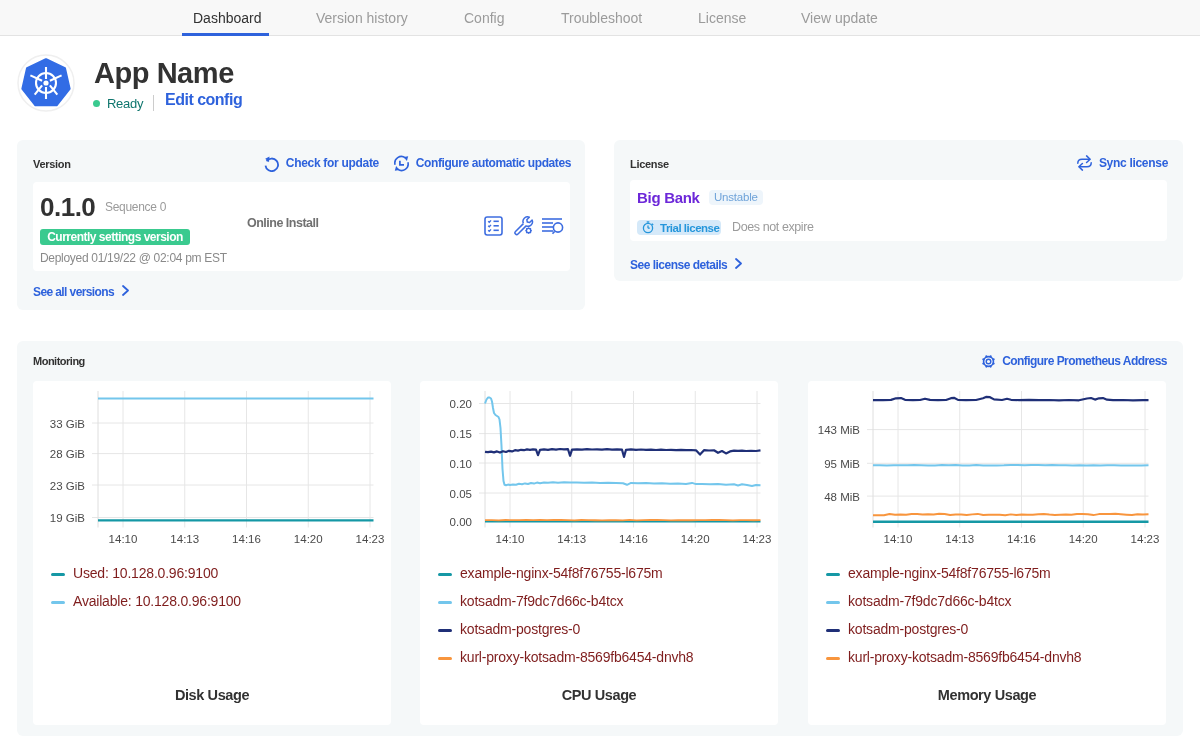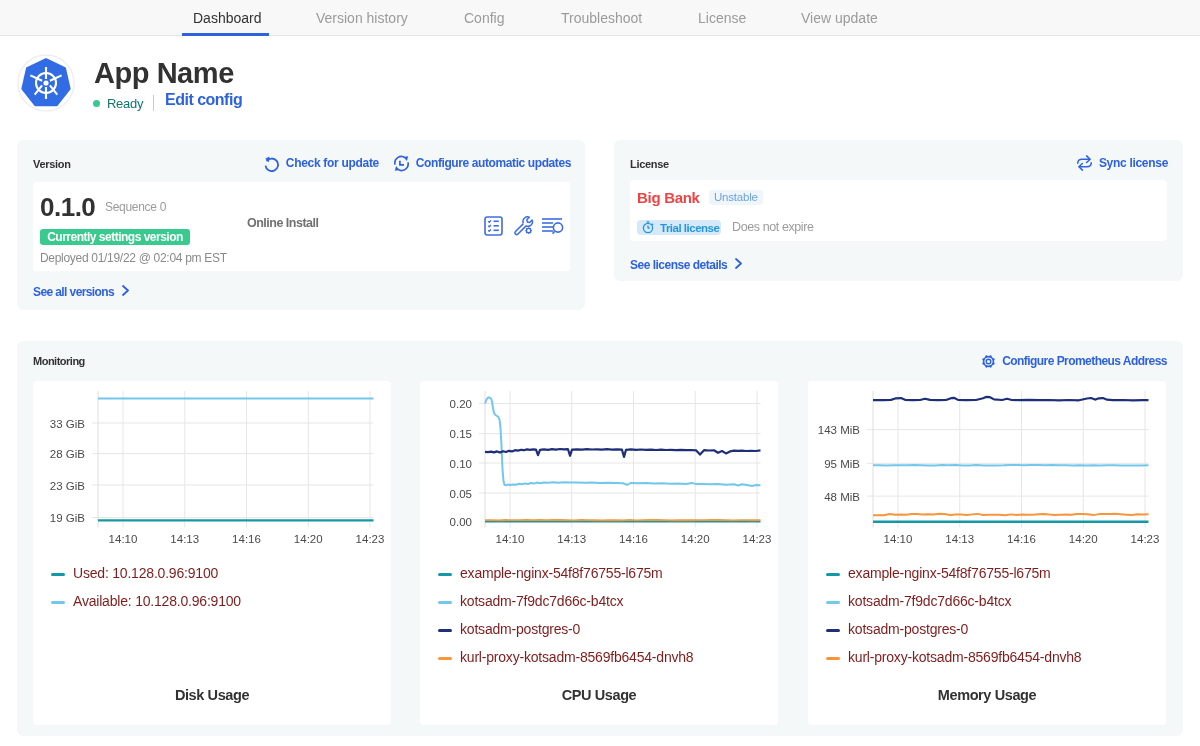--- a/index.html
+++ b/index.html
@@ -130,21 +130,21 @@
   <div class="linkrow" style="right:15px; top:14px; height:18px;">
     <svg width="17" height="16" viewBox="0 0 17 16" fill="none" stroke="#2e62dc" stroke-width="1.5" stroke-linecap="round" stroke-linejoin="round">
       <path d="M1.8 8.2 C 1.8 5.2 3.6 4.2 6 4.2 L13.6 4.2"></path>
       <path d="M10.6 0.9 L14.1 4.2 L10.6 7.5"></path>
       <path d="M15.2 7.8 C 15.2 10.8 13.4 11.8 11 11.8 L3.4 11.8"></path>
       <path d="M6.4 8.5 L2.9 11.8 L6.4 15.1"></path>
     </svg>
     Sync license
   </div>
   <div class="whitebox" style="left:16px; top:40px; width:537px; height:61px;">
-    <div class="abs" style="left:7px; top:10px; font-size:15px; line-height:15px; font-weight:bold; color:#ef4444; letter-spacing:-0.3px;">Big Bank</div>
+    <div class="abs" style="left:7px; top:10px; font-size:15px; line-height:15px; font-weight:bold; color:#6d28d9; letter-spacing:-0.3px;">Big Bank</div>
     <div class="abs" style="left:79px; top:10px; height:14.5px; line-height:14.5px; background:#eef5fb; border-radius:4px; color:#6fa3d9; font-size:11.5px; letter-spacing:-0.2px; padding:0 5px;">Unstable</div>
     <div class="abs" style="left:7px; top:40.4px; width:84px; height:15px; background:#d5e9f9; border-radius:4px; color:#2596db; font-size:11.5px; font-weight:bold; display:flex; align-items:center; letter-spacing:-0.5px; padding:0 0 0 5px; white-space:nowrap;">
       <svg width="13" height="13" viewBox="0 0 13 13" fill="none" stroke="#2596db" stroke-width="1.3" style="margin-right:5px;">
         <circle cx="6" cy="7" r="4.6"></circle>
         <line x1="6" y1="4.6" x2="6" y2="7.2"></line>
         <line x1="6" y1="7.2" x2="7.8" y2="7.2"></line>
         <line x1="4.7" y1="1" x2="7.3" y2="1" stroke-width="1.4"></line>
         <line x1="9.8" y1="2.6" x2="11.2" y2="4" stroke-width="1.2"></line>
       </svg>
       Trial license

